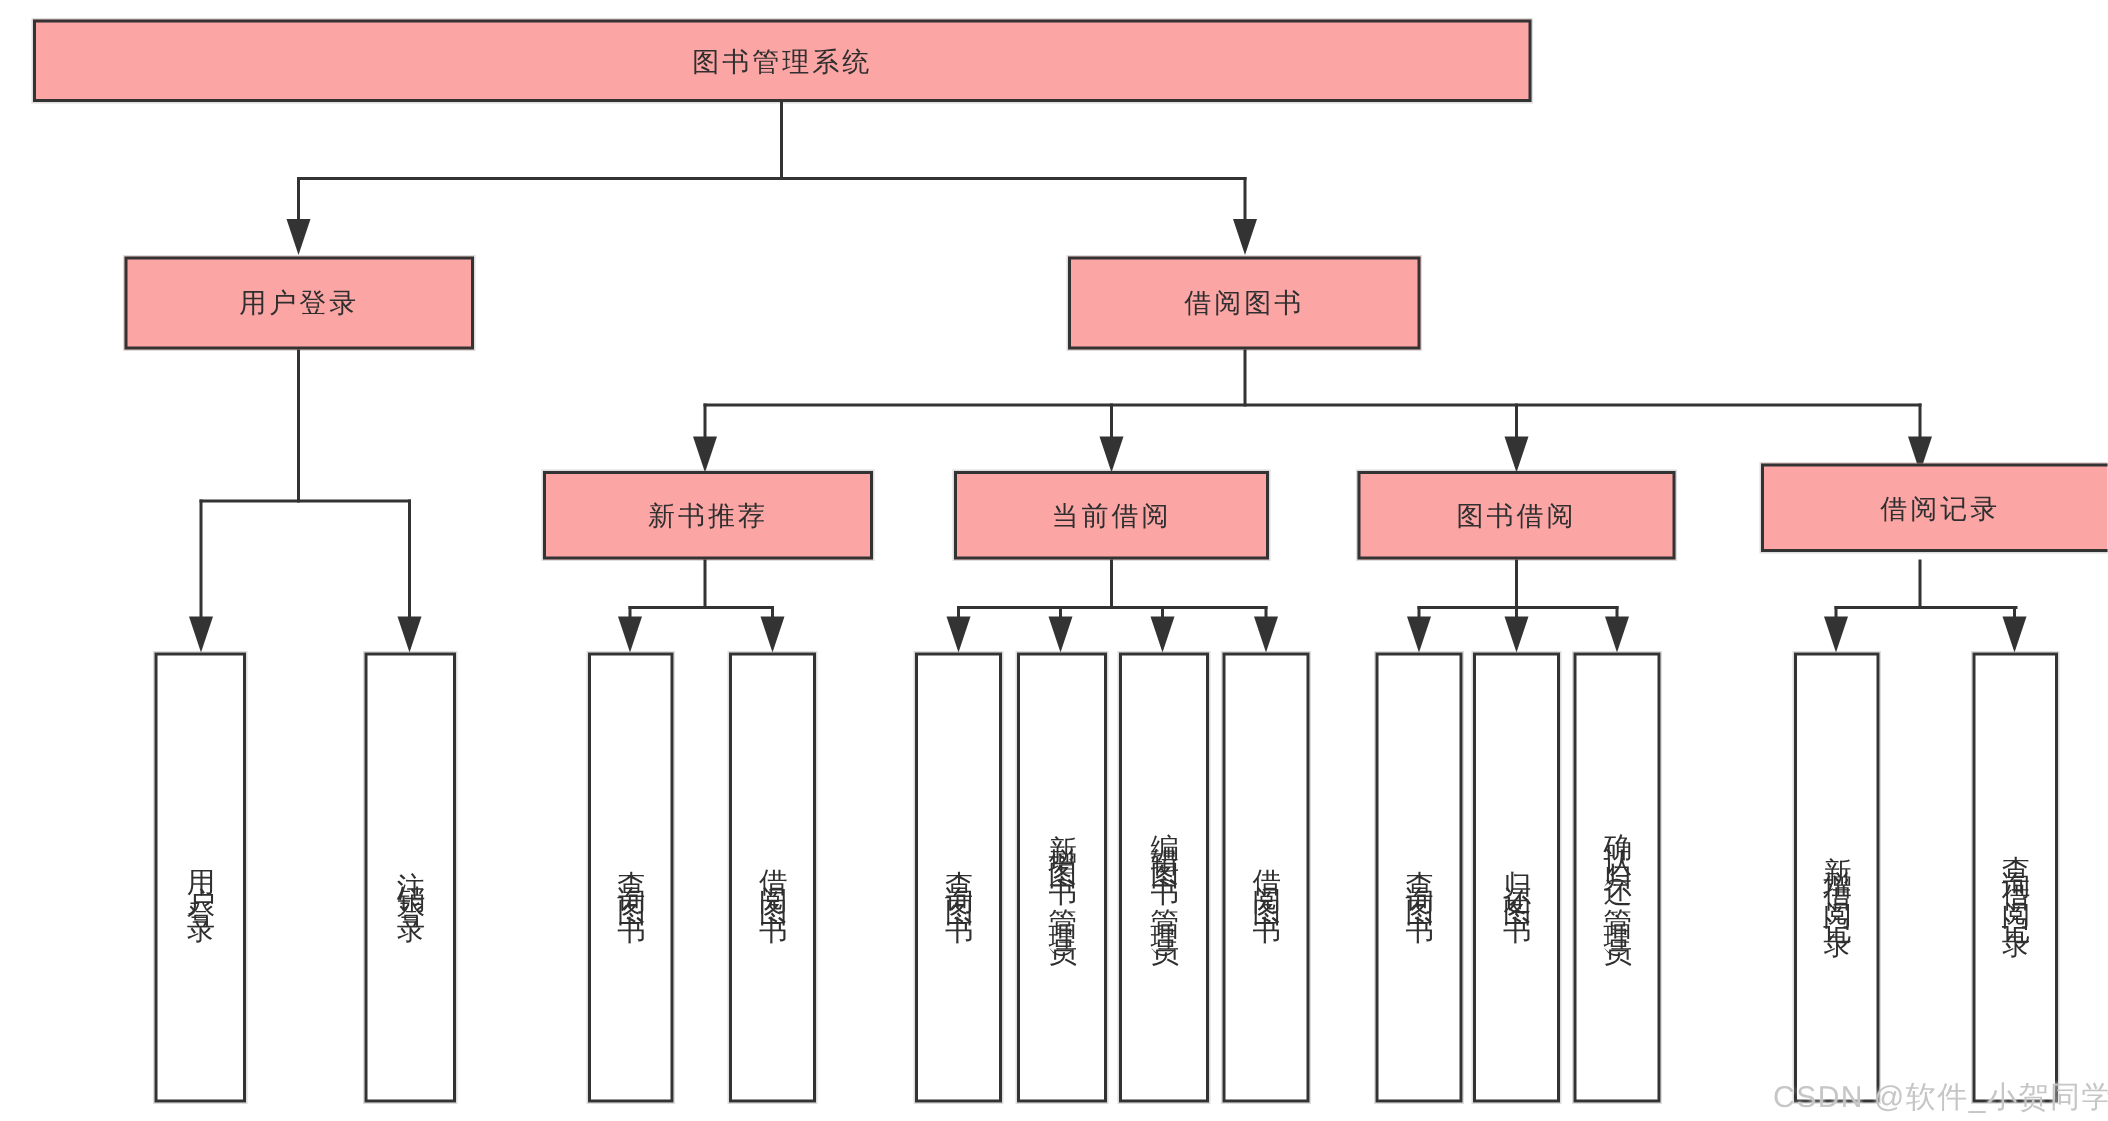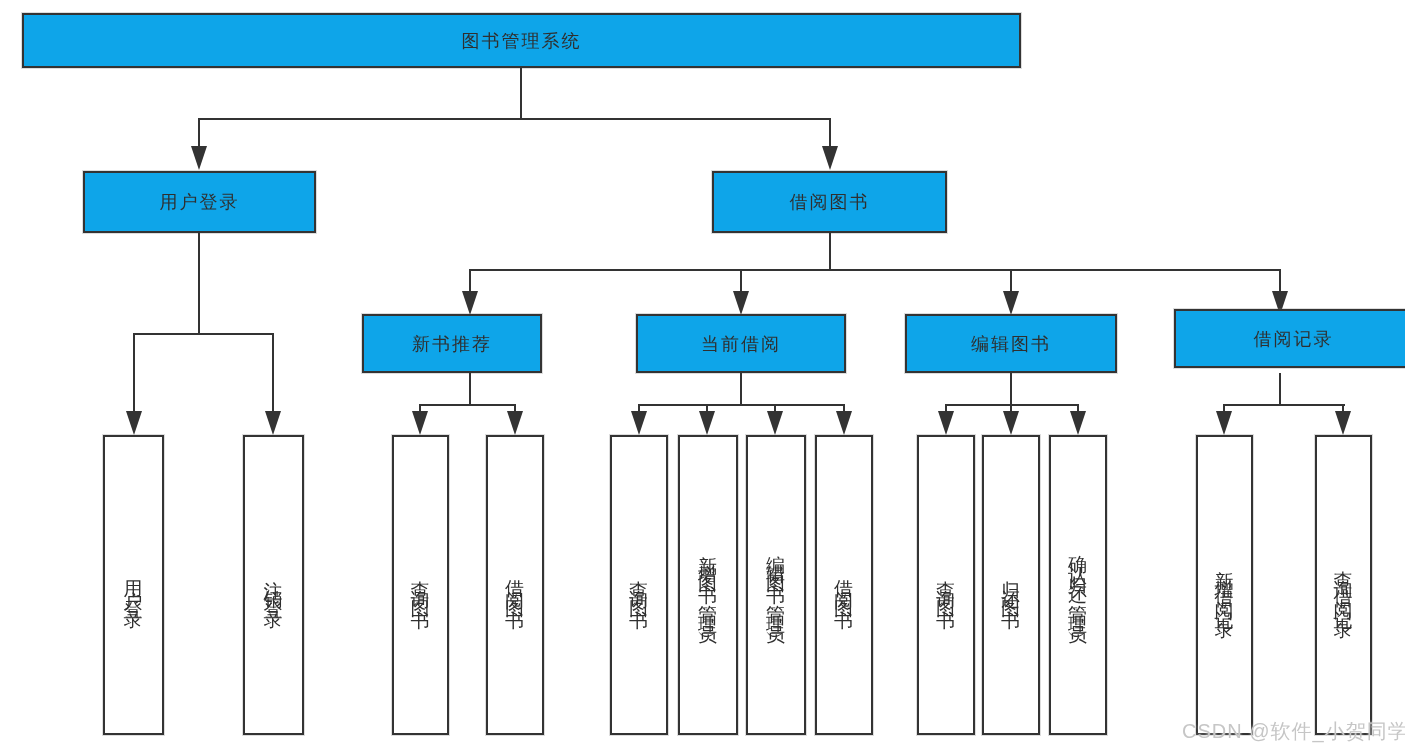--- a/index.html
+++ b/index.html
@@ -23,21 +23,21 @@
     position: absolute;
     width: 0; height: 0;
     border-left: 8px solid transparent;
     border-right: 8px solid transparent;
     border-top: 24px solid #333333;
   }
   
   .node {
     position: absolute;
     box-sizing: border-box;
-    background: #0ea5e9;
+    background: #fca5a5;
     border: 2px solid #333333;
     display: flex;
     align-items: center;
     justify-content: center;
     font-size: 18px;
     color: #2f2f2f;
     letter-spacing: 2px;
     box-shadow: 0 0 0 1px rgba(120,120,120,0.25);
   }
   
@@ -99,23 +99,23 @@
   <div class="h" style="left:469px; top:269px; width:812px;"></div>
   <div class="v" style="left:469px; top:269px; height:26px;"></div>
   <div class="ar" style="left:462px; top:291px;"></div>
   <div class="v" style="left:740px; top:269px; height:26px;"></div>
   <div class="ar" style="left:733px; top:291px;"></div>
   <div class="v" style="left:1010px; top:269px; height:26px;"></div>
   <div class="ar" style="left:1003px; top:291px;"></div>
   <div class="v" style="left:1279px; top:269px; height:26px;"></div>
   <div class="ar" style="left:1272px; top:291px;"></div>
 
-  <div class="node" style="left:362px; top:314px; width:180px; height:59px;">新书推荐</div>
+  <div class="node" style="left:362px; top:314px; width:220px; height:59px;">新书推荐</div>
   <div class="node" style="left:636px; top:314px; width:210px; height:59px;">当前借阅</div>
-  <div class="node" style="left:905px; top:314px; width:212px; height:59px;">编辑图书</div>
+  <div class="node" style="left:905px; top:314px; width:212px; height:59px;">图书借阅</div>
   <div class="node" style="left:1174px; top:309px; width:239px; height:59px;">借阅记录</div>
 
   <div class="v" style="left:469px; top:373px; height:33px;"></div>
   <div class="h" style="left:419px; top:404px; width:97px;"></div>
   <div class="v" style="left:419px; top:404px; height:10px;"></div>
   <div class="ar" style="left:412px; top:411px;"></div>
   <div class="v" style="left:514px; top:404px; height:10px;"></div>
   <div class="ar" style="left:507px; top:411px;"></div>
 
   <div class="v" style="left:740px; top:373px; height:33px;"></div>

